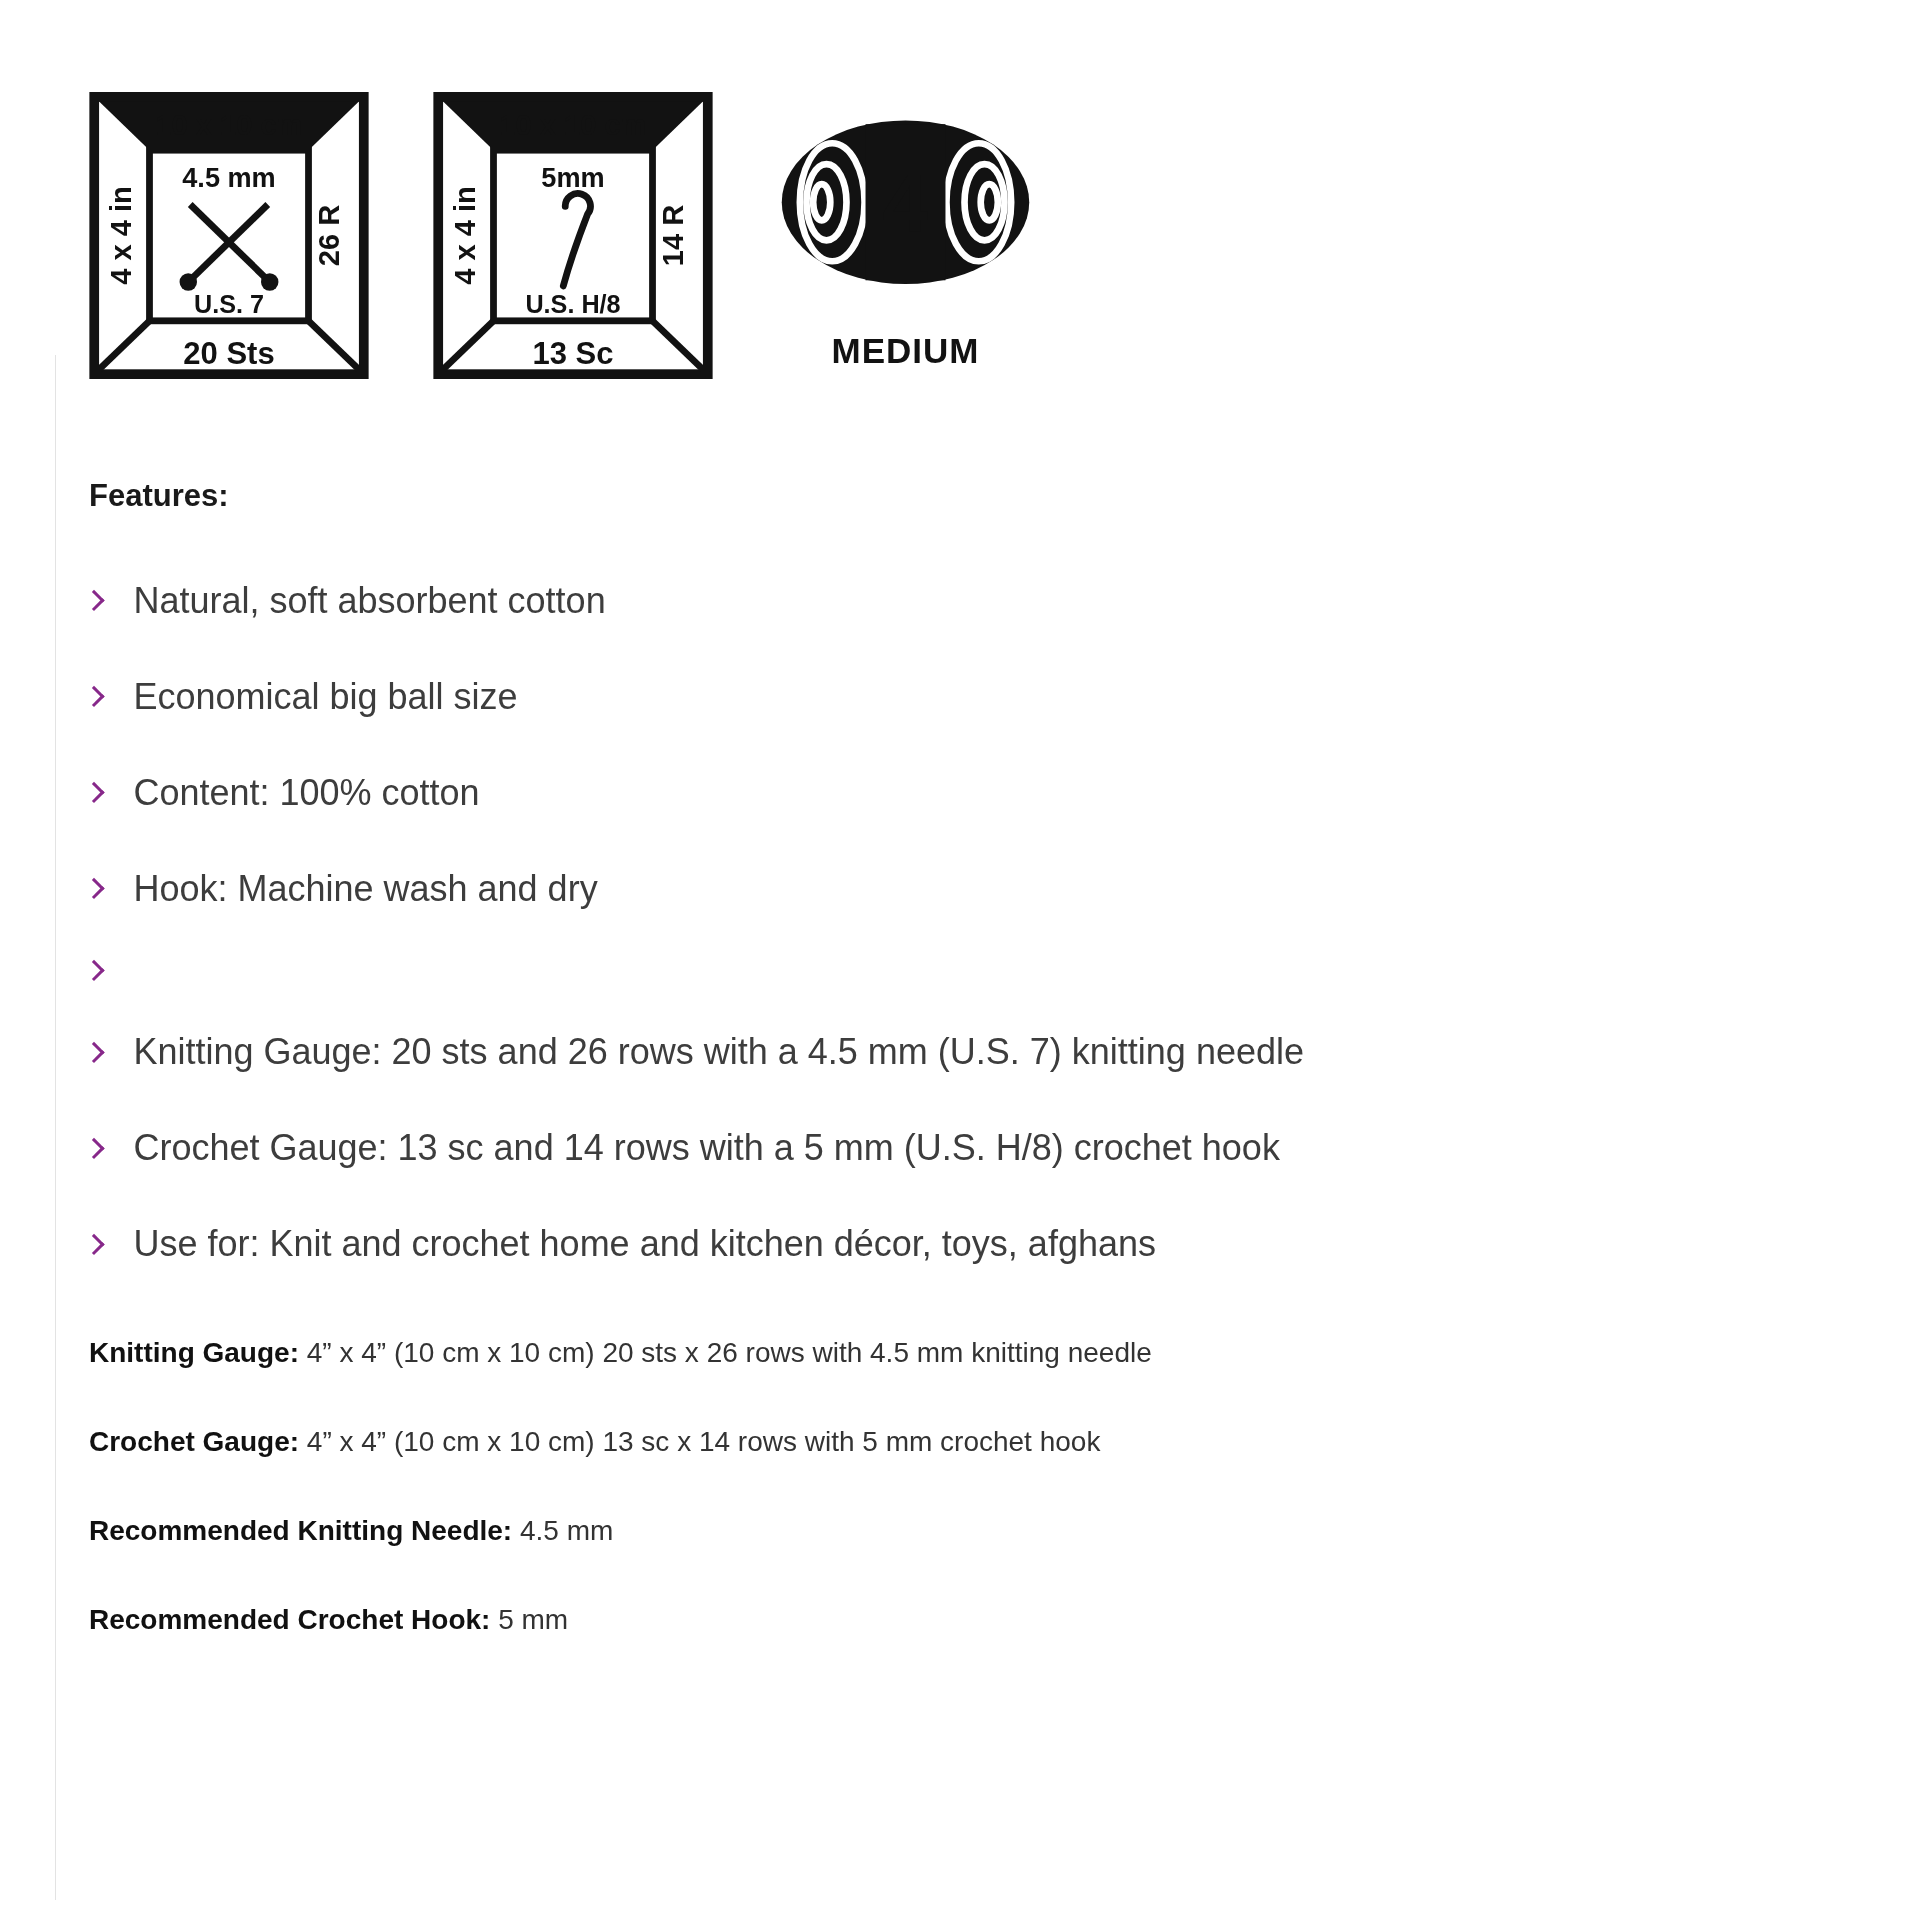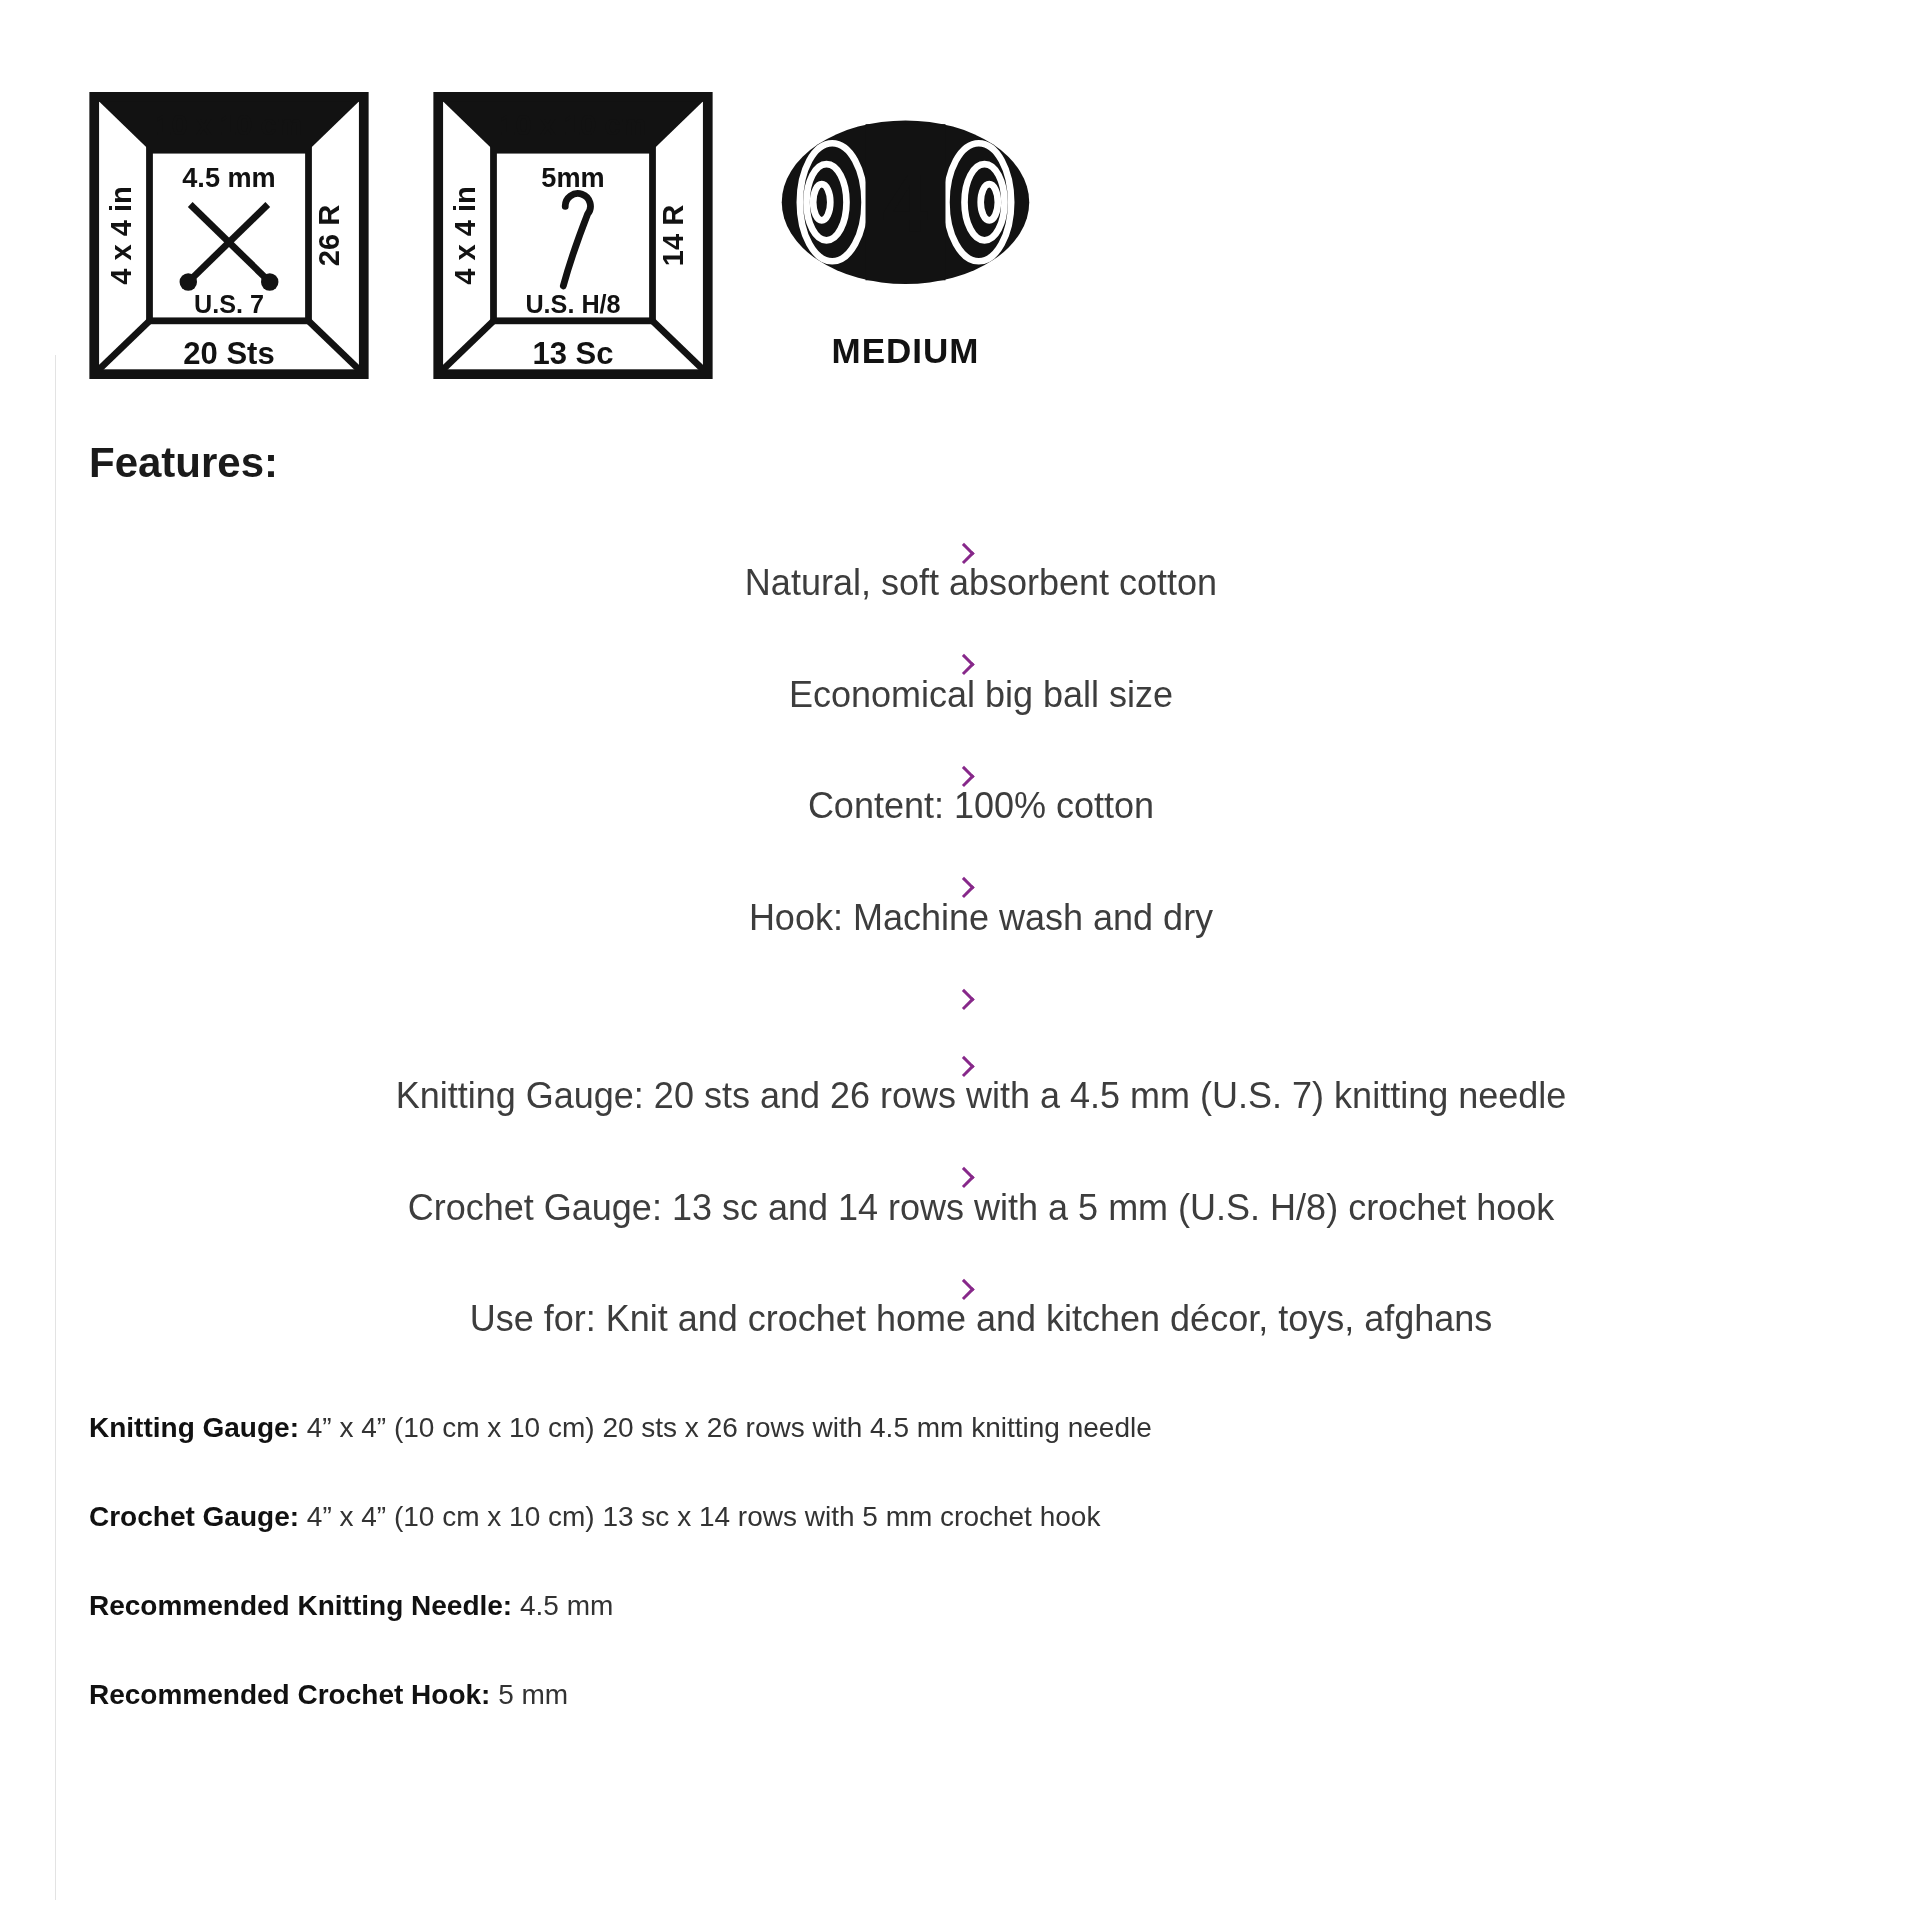--- a/index.html
+++ b/index.html
@@ -21,29 +21,28 @@
 
   
   .icon-row { display:flex; align-items:flex-start; gap:64px; height:290px; }
   .gauge-icon svg { display:block; }
   svg text { font-family:"Liberation Sans", sans-serif; font-weight:700; fill:#121212; }
   .yarn-block { margin-top:15.4px; display:flex; flex-direction:column; align-items:center;gap:18px; }
   .yarn-label { font-size:35px; font-weight:700; color:#121212; letter-spacing:1px; margin-top:5.8px; }
 
   
   .features-heading {
-    margin-top:56px;
-    font-size:42px; line-height:50px; font-weight:700; color:#1a1a1a;
+    margin-top:89px;
+    font-size:31px; line-height:50px; font-weight:700; color:#1a1a1a;
   }
   ul.features-list { list-style:none; margin-top:58px; }
   ul.features-list li {
     display:flex; align-items:center;
     font-size:36px; line-height:44px; color:#3d3d3d;
     margin-bottom:52px;
-    flex-direction:column;
   }
   .chev {
     width:15.4px; height:15.4px; flex-shrink:0;
     border-top:3.9px solid #87288a; border-right:3.9px solid #87288a;
     transform:rotate(45deg) translate(-1.9px,1.9px);
     margin-right:29px;
   }
 
   
   .specs { margin-top:62px; }

